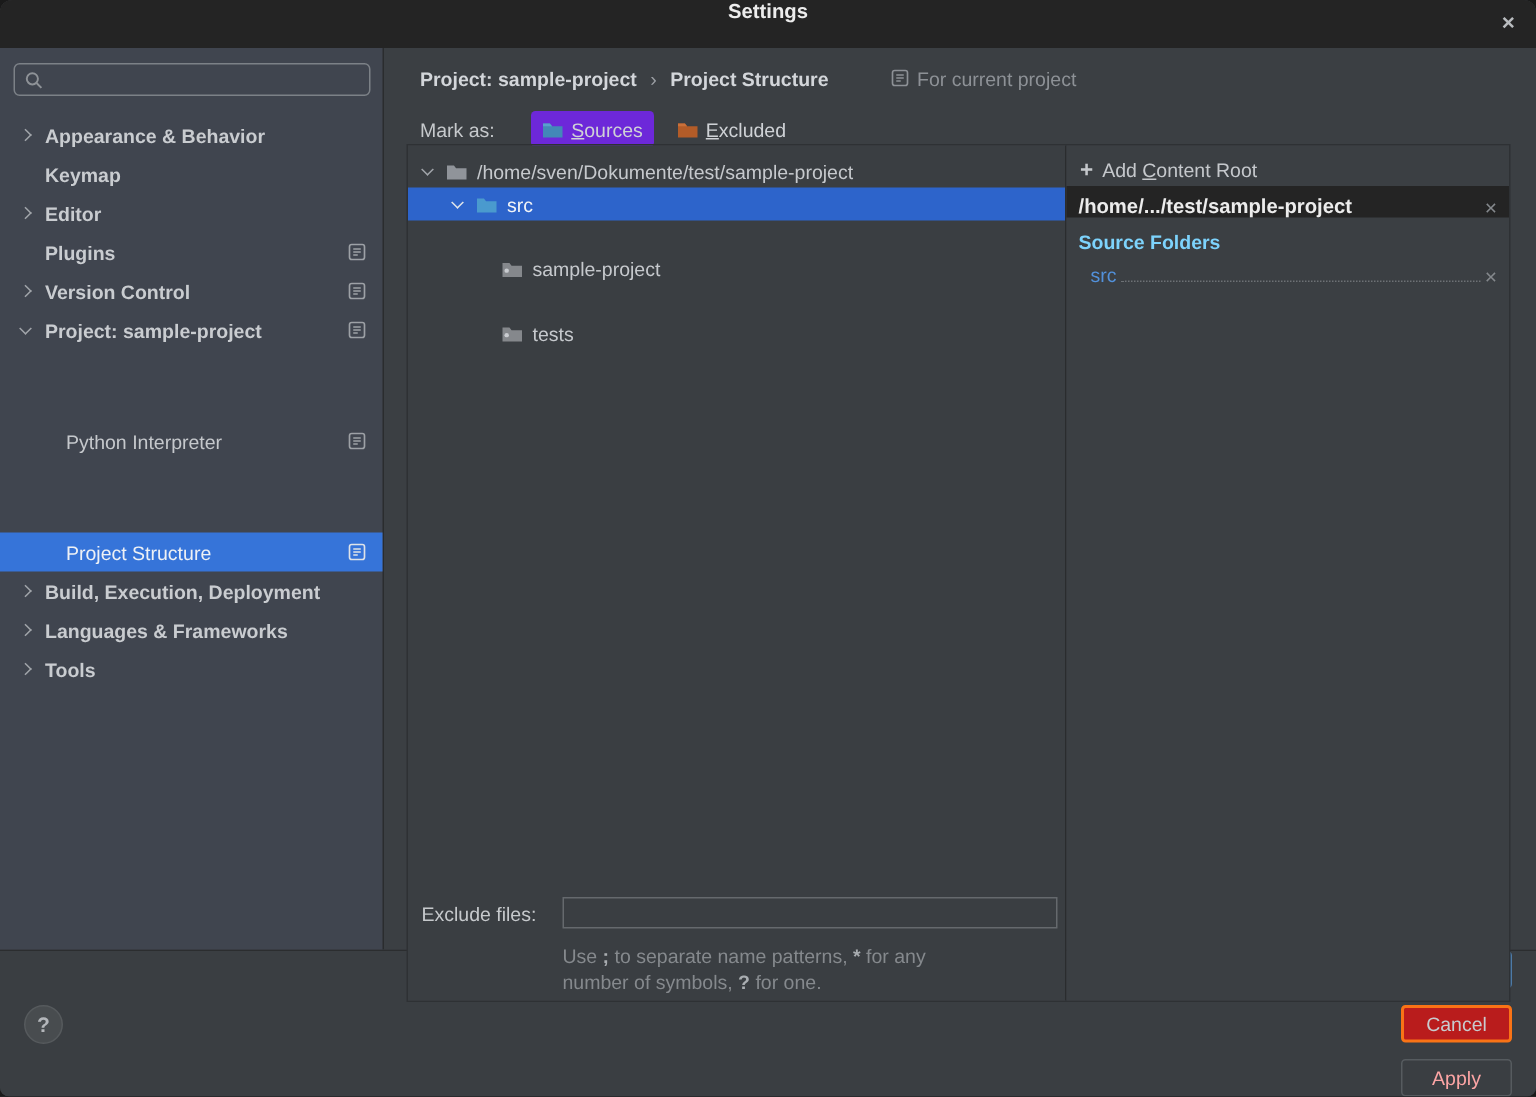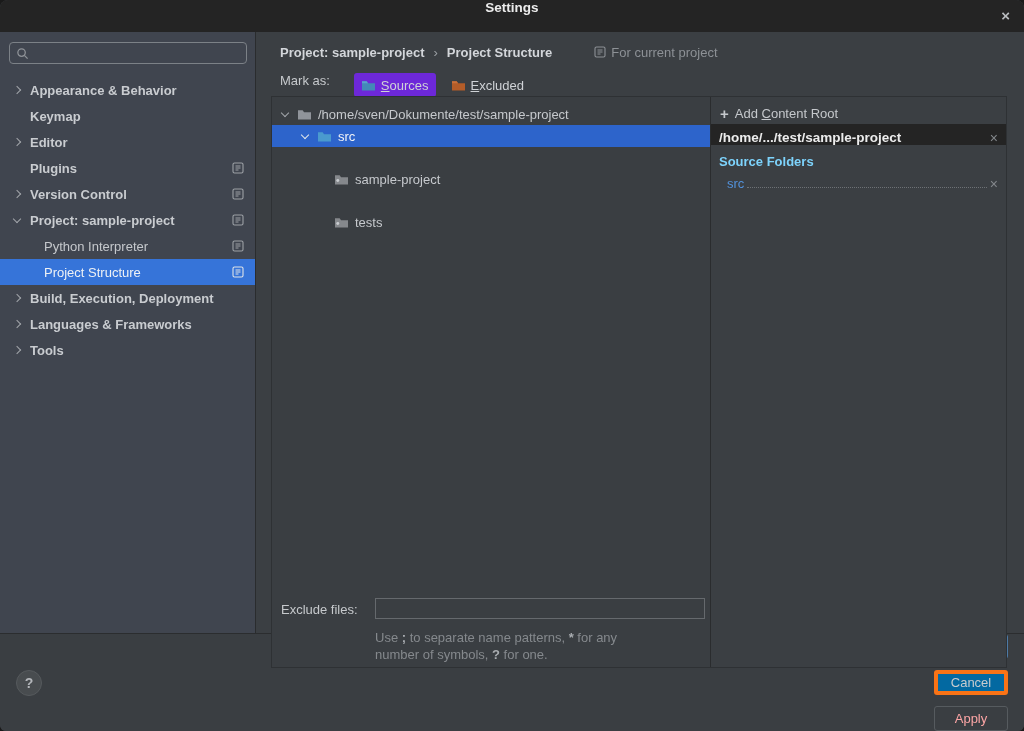--- a/index.html
+++ b/index.html
@@ -14,39 +14,39 @@
   
   .body { flex:1 1 auto; display:flex; min-height:0; }
 
   
   .sidebar { width:256px; flex:0 0 256px; background:#40454f; border-right:1px solid #2a2c2e; position:relative; }
   .search { position:absolute; left:9px; top:10px; width:238px; height:22px; border:1px solid #7c8187; border-radius:4px; display:flex; align-items:center; padding-left:6px; }
   .search svg { width:13px; height:13px; }
   .nav { position:absolute; top:45px; left:0; right:0; }
   .nav-item { height:26px; display:flex; align-items:center; position:relative; padding-left:30px; color:#c9ccd0; font-size:13px; font-weight:bold; cursor:pointer; }
   .nav-item .chev { position:absolute; left:14px; }
-  .nav-item.child { padding-left:44px; font-weight:normal; color:#c5c8cc; }
+  .nav-item.child { padding-left:44px; font-weight:normal; color:#c5c8cc;margin-top:48px; }
   .nav-item.selected { background:#3674d9; color:#eef1f5; }
   .nav-item .sync { position:absolute; right:11px; top:7px; }
 
   .chev { width:6px; height:6px; display:inline-block; border-right:1.6px solid #a2a6ab; border-bottom:1.6px solid #a2a6ab; }
   .chev.right { transform:rotate(-45deg); }
   .chev.down  { transform:rotate(45deg); margin-top:-3px; }
   .nav-item.selected .sync svg * { stroke:#dfe3e8; }
 
   
   .content { flex:1 1 auto; position:relative; background:#3b3f43; }
 
   .breadcrumb { position:absolute; left:24px; top:8px; height:24px; display:flex; align-items:center; font-size:13px; }
   .breadcrumb .crumb { color:#d3d6da; font-weight:bold; cursor:pointer; }
   .breadcrumb .sep { color:#9a9ea3; margin:0 9px; font-size:13px; }
   .scope { display:flex; align-items:center; margin-left:42px; color:#8d9196; font-weight:normal; }
   .scope svg { margin-right:5px; }
 
-  .markas { position:absolute; left:24px; top:41px; height:26px; display:flex; align-items:flex-start; font-size:13px; color:#c6c9cc; }
+  .markas { position:absolute; left:24px; top:41px; height:26px; display:flex; align-items:center; font-size:13px; color:#c6c9cc; }
   .mark-btn { display:flex; align-items:center; height:24px; padding:0 7px; border-radius:3px; margin-left:8px; cursor:pointer; color:#cfd2d6; }
   .mark-btn.on { background:#6d28d9; margin-left:24px; }
   .mark-btn svg { margin-right:5px; }
   .u { text-decoration:underline; }
 
   
   .main-box { position:absolute; left:15px; top:64px; width:736px; height:572px; border:1px solid #2e3134; display:flex; }
   .tree-panel { width:439px; flex:0 0 439px; background:#3a3e42; border-right:1px solid #2a2c2e; position:relative; padding-top:6px; }
   .tree-row { height:22px; display:flex; align-items:center; font-size:13px; color:#c6c9cd; cursor:pointer; white-space:nowrap; }
   .tree-row .chev { margin-right:9px; }
@@ -72,21 +72,21 @@
   .sf-row { position:absolute; left:16px; right:8px; top:76px; height:18px; display:flex; align-items:flex-end; cursor:pointer; }
   .sf-row .sf-name { color:#5291db; font-size:13px; line-height:15px; }
   .sf-row .leader { flex:1; border-bottom:1px dotted #6d7175; margin:0 3px 3px 3px; }
 
   
   .footer { flex:0 0 45px; border-top:1px solid #2b2d2f; background:#3a3e42; display:flex; align-items:center; padding:0 16px; }
   .help { width:26px; height:26px; border-radius:50%; background:#484c4f; border:1px solid #565a5d; color:#b3b6ba; font-size:14px; font-weight:bold; display:flex; align-items:center; justify-content:center; cursor:pointer; }
   .btns { margin-left:auto; display:flex; gap:11px;flex-direction:column; }
   .btn { min-width:74px; height:25px; border-radius:3px; font-size:13px; display:flex; align-items:center; justify-content:center; cursor:pointer; font-family:"Liberation Sans", sans-serif; }
   .btn.ok { background:#33608d; border:1px solid #4d7aa6; color:#f0f2f4; font-weight:bold; }
-  .btn.cancel { background:#0369a1; border:4px solid #f97316; color:#c8cbce; }
+  .btn.cancel { background:#b91c1c; border:2px solid #f97316; color:#c8cbce; }
   .btn.apply { background:transparent; border:1px solid #565b5f; color:#fca5a5; }
 </style>
 </head>
 <body>
 
 <div class="window">
 
   <div class="titlebar">
     <span class="title">Settings</span>
     <span class="close">×</span>

